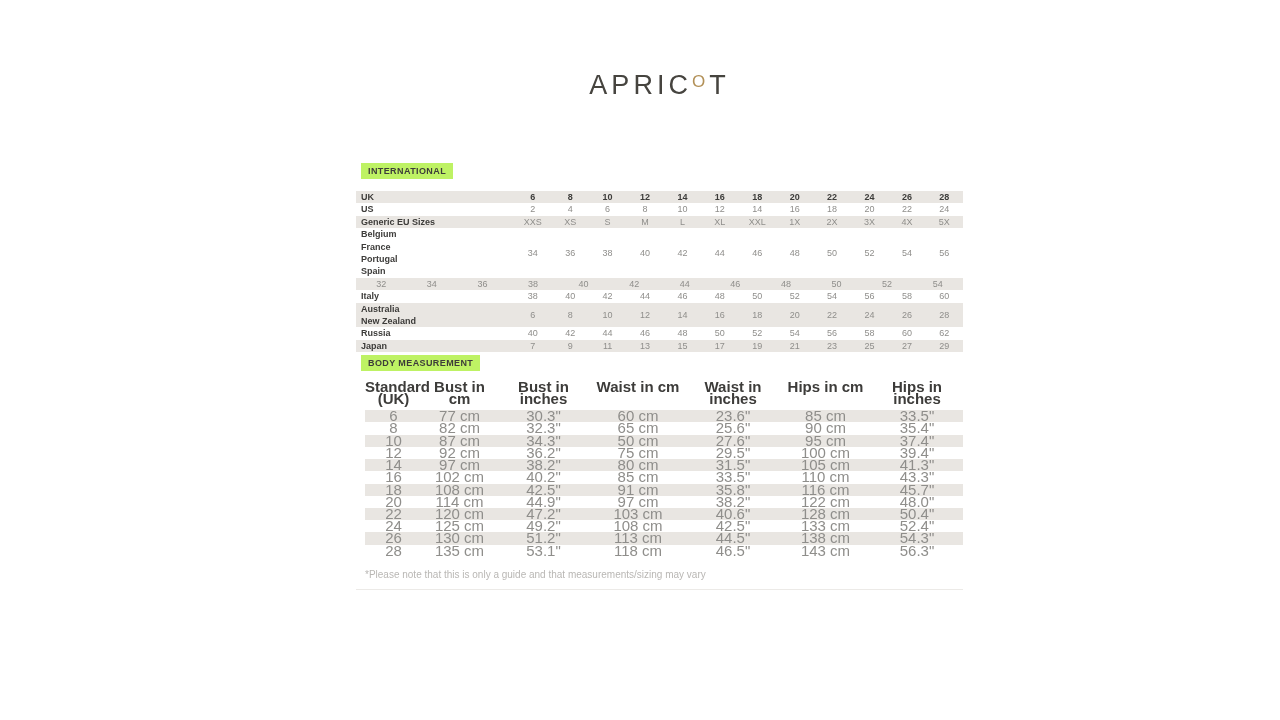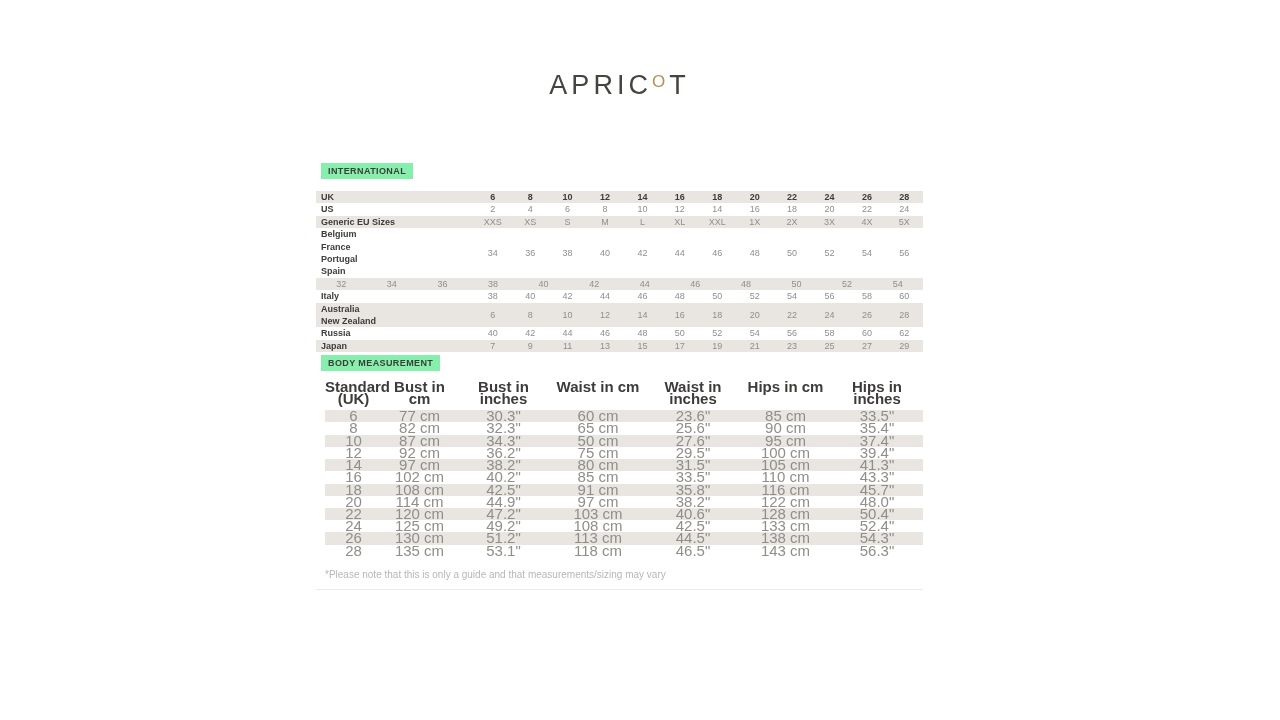--- a/index.html
+++ b/index.html
@@ -6,41 +6,41 @@
   html, body { margin: 0; padding: 0; }
   body {
     width: 1280px; height: 720px;
     background: #ffffff;
     font-family: "Liberation Sans", sans-serif;
     color: #3d3c3a;
     overflow: hidden;
   }
   .content {
     position: absolute;
-    left: 316px; top: 0;
+    left: 356px; top: 0;
     width: 607px;
   }
   .logo {
     margin-top: 70px;
     text-align: center;
     font-size: 27px;
     letter-spacing: 4px;
     font-weight: 400;
     color: #46443f;
     white-space: nowrap;
   }
   .logo .logo-o {
     font-size: 17px;
     position: relative;
     top: -7px;
     color: #b29057;
   }
   .section-badge {
     display: inline-block;
-    background: #86efac;
+    background: #bef264;
     color: #3d3c3a;
     font-size: 9px;
     font-weight: bold;
     letter-spacing: 0.4px;
     padding: 3px 7px;
     margin-left: 5px;
   }
   .badge-international { margin-top: 62px; }
   .badge-body { margin-top: 0; }
   .intl-table { margin-top: 12px; width: 607px; }

